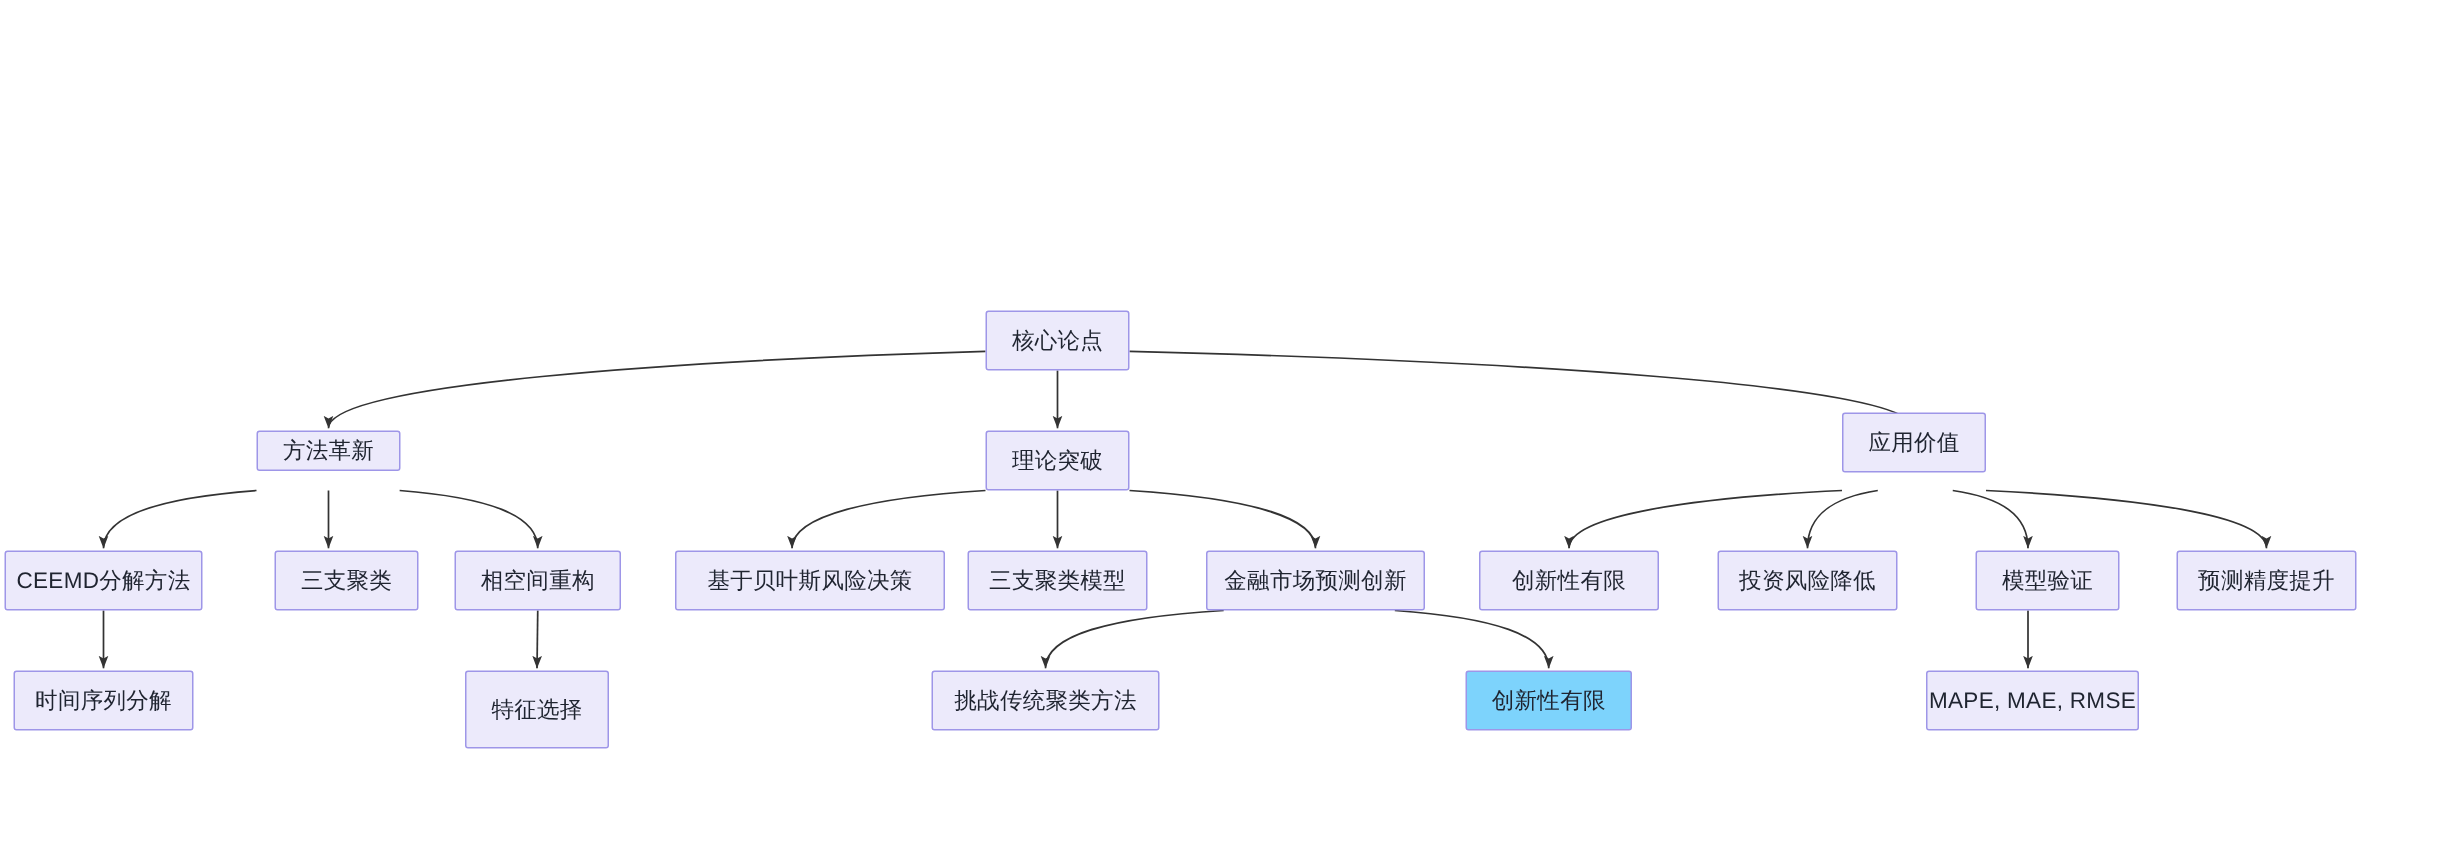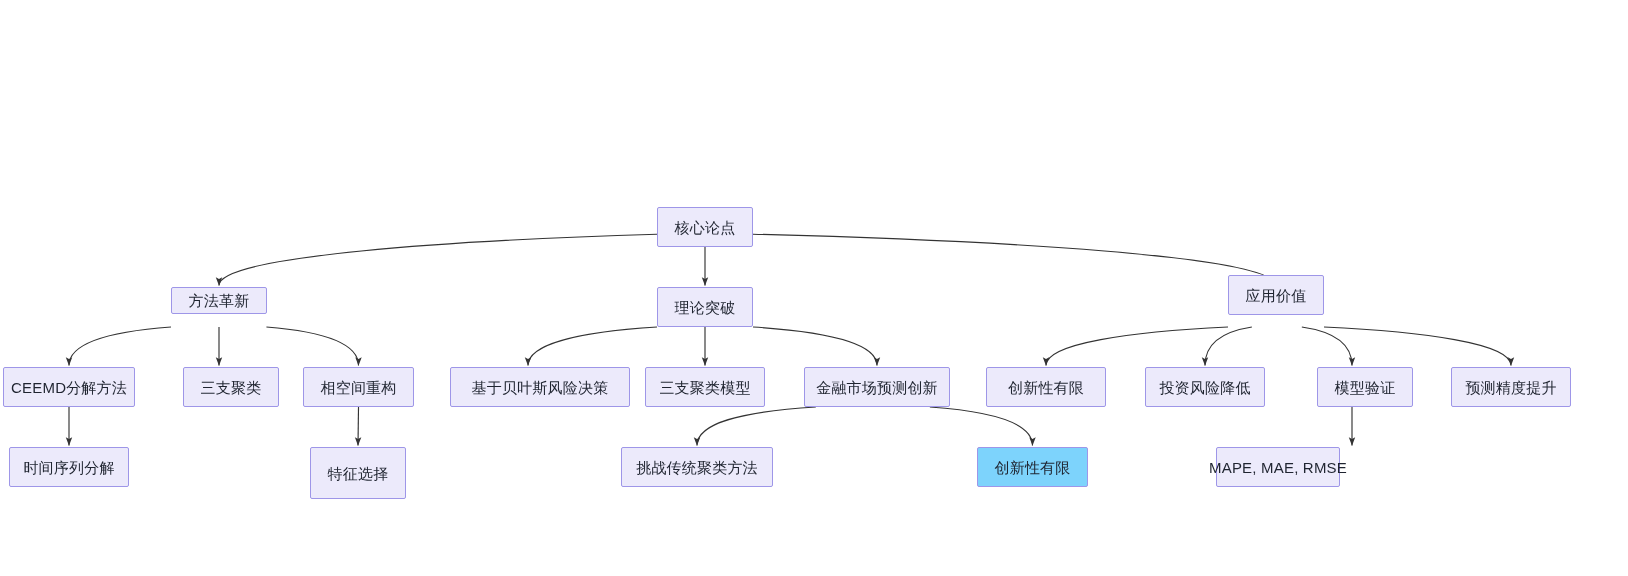--- a/index.html
+++ b/index.html
@@ -128,17 +128,17 @@
       </div>
       <div class="node" style="left: 310px; top: 447px; width: 96px; height: 52px; background: rgb(236, 234, 251); border-color: rgb(158, 150, 232);">
         <span class="node-label">特征选择</span>
       </div>
       <div class="node" style="left: 621px; top: 447px; width: 152px; height: 40px; background: rgb(236, 234, 251); border-color: rgb(158, 150, 232);">
         <span class="node-label">挑战传统聚类方法</span>
       </div>
       <div class="node" style="left: 977px; top: 447px; width: 111px; height: 40px; background: #7dd3fc; border-color: rgb(158, 150, 232);">
         <span class="node-label">创新性有限</span>
       </div>
-      <div class="node" style="left: 1216px; top: 447px; width: 124px; height: 40px; background: rgb(236, 234, 251); border-color: rgb(158, 150, 232);">
+      <div class="node" style="left: 1284px; top: 447px; width: 142px; height: 40px; background: rgb(236, 234, 251); border-color: rgb(158, 150, 232);">
         <span class="node-label">MAPE, MAE, RMSE</span>
       </div>
     </div>
 </div>
 
 </body></html>

